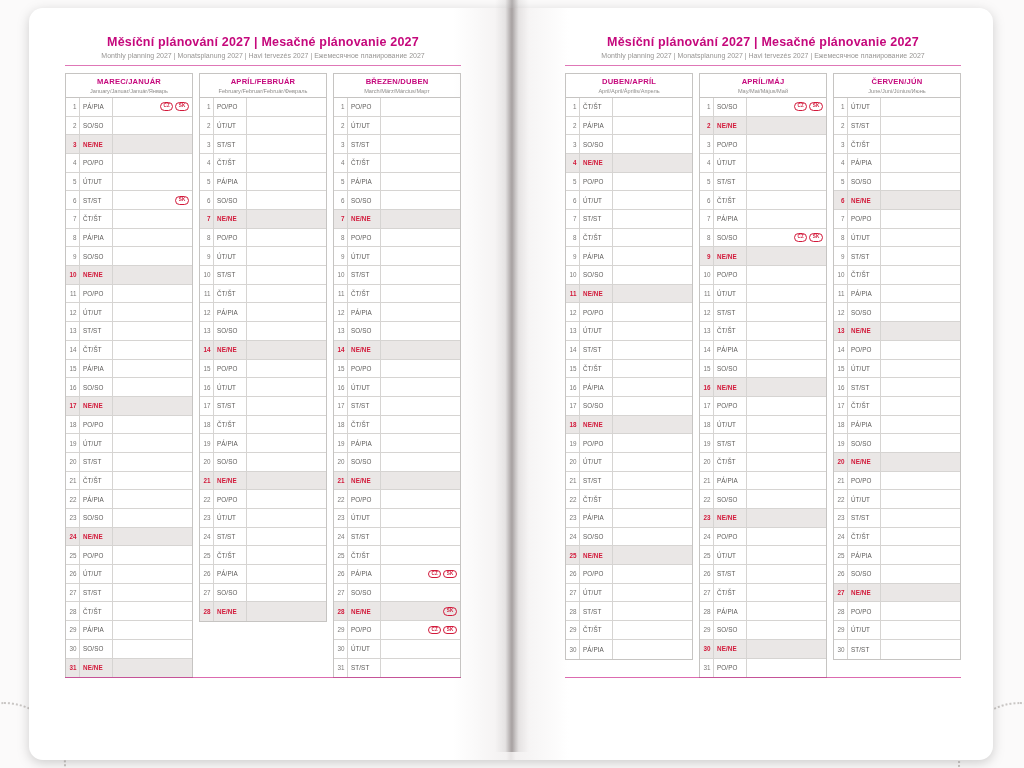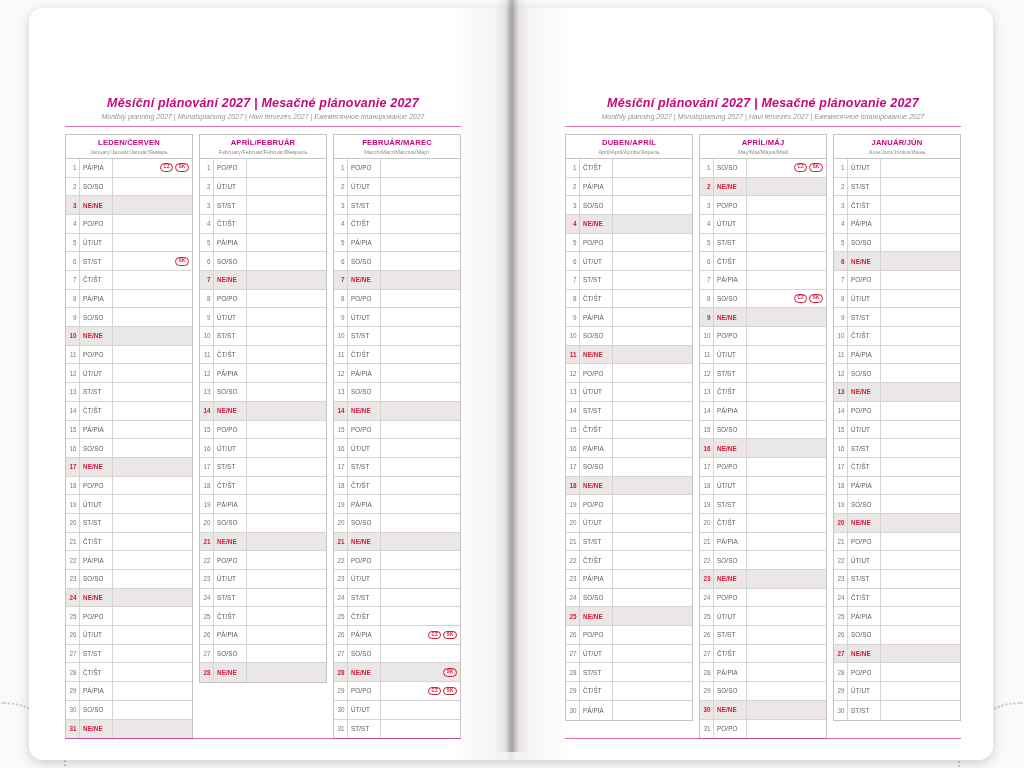--- a/index.html
+++ b/index.html
@@ -16,21 +16,21 @@
   .page{width:482px;height:752px;background:#ffffff;position:relative;box-sizing:border-box;}
   .page-left{border-radius:14px 0 0 14px;background:linear-gradient(90deg,#ffffff 0%,#ffffff 88%,#f3f1f1 99%,#e7e4e4 100%);}
   .page-right{border-radius:0 14px 14px 0;background:linear-gradient(270deg,#ffffff 0%,#ffffff 88%,#f3f1f1 99%,#e7e4e4 100%);}
   .gutter{position:absolute;left:50%;top:0;width:34px;height:752px;transform:translateX(-50%);z-index:3;pointer-events:none;
           background:linear-gradient(90deg,rgba(60,50,50,0) 0%,rgba(60,50,50,.08) 30%,rgba(60,50,50,.38) 50%,rgba(60,50,50,.08) 70%,rgba(60,50,50,0) 100%);}
 
   .pcontent{position:absolute;top:0;width:396px;}
   .page-left  .pcontent{left:36px;}
   .page-right .pcontent{left:54px;}
 
-  .phead{margin-top:88px;text-align:center;font-style:italic;}
+  .phead{margin-top:27px;text-align:center;}
   .ptitle{color:var(--accent);font-weight:bold;font-size:12.5px;letter-spacing:.2px;line-height:1.15;}
   .psub{color:#979593;font-size:7px;margin-top:3px;}
   .hrule{height:1px;background:var(--accent);opacity:.55;margin-top:6px;}
 
   .months{position:relative;display:flex;justify-content:space-between;margin-top:7px;align-items:flex-start;}
   .bottom-rule{position:absolute;left:0;right:0;bottom:0;height:1px;background:var(--accent);opacity:.6;z-index:2;}
 
   .month{width:128px;box-sizing:border-box;}
   .mhead{border:1px solid var(--grid);text-align:center;padding:3px 0 3px;box-sizing:border-box;}
   .mname{color:var(--accent);font-weight:bold;font-size:7.6px;letter-spacing:.2px;}
@@ -61,21 +61,21 @@
       <div class="pcontent">
         <div class="phead">
           <div class="ptitle">Měsíční plánování 2027 | Mesačné plánovanie 2027</div>
           <div class="psub">Monthly planning 2027 | Monatsplanung 2027 | Havi tervezés 2027 | Ежемесячное планирование 2027</div>
           <div class="hrule"></div>
         </div>
         <div class="months">
           <div class="bottom-rule"></div>
         <div class="month">
               <div class="mhead">
-                <div class="mname">LEDEN/ČERVEN</div>
+                <div class="mname">MAREC/JANUÁR</div>
                 <div class="mlangs">January/Januar/Január/Январь</div>
               </div>
               <div class="mgrid">
                 <div class="drow">
                   <span class="num">1</span>
                   <span class="dow">PÁ/PIA</span>
                   <span class="note">
                     <span class="badge">CZ</span>
                     <span class="badge">SK</span>
                   </span>
@@ -377,21 +377,21 @@
                 </div>
                 <div class="drow sun">
                   <span class="num">28</span>
                   <span class="dow">NE/NE</span>
                   <span class="note"></span>
                 </div>
               </div>
             </div>
             <div class="month">
               <div class="mhead">
-                <div class="mname">FEBRUÁR/MAREC</div>
+                <div class="mname">BŘEZEN/DUBEN</div>
                 <div class="mlangs">March/März/Március/Март</div>
               </div>
               <div class="mgrid">
                 <div class="drow">
                   <span class="num">1</span>
                   <span class="dow">PO/PO</span>
                   <span class="note"></span>
                 </div>
                 <div class="drow">
                   <span class="num">2</span>
@@ -888,21 +888,21 @@
                 </div>
                 <div class="drow">
                   <span class="num">31</span>
                   <span class="dow">PO/PO</span>
                   <span class="note"></span>
                 </div>
               </div>
             </div>
             <div class="month">
               <div class="mhead">
-                <div class="mname">JANUÁR/JÚN</div>
+                <div class="mname">ČERVEN/JÚN</div>
                 <div class="mlangs">June/Juni/Június/Июнь</div>
               </div>
               <div class="mgrid">
                 <div class="drow">
                   <span class="num">1</span>
                   <span class="dow">ÚT/UT</span>
                   <span class="note"></span>
                 </div>
                 <div class="drow">
                   <span class="num">2</span>

